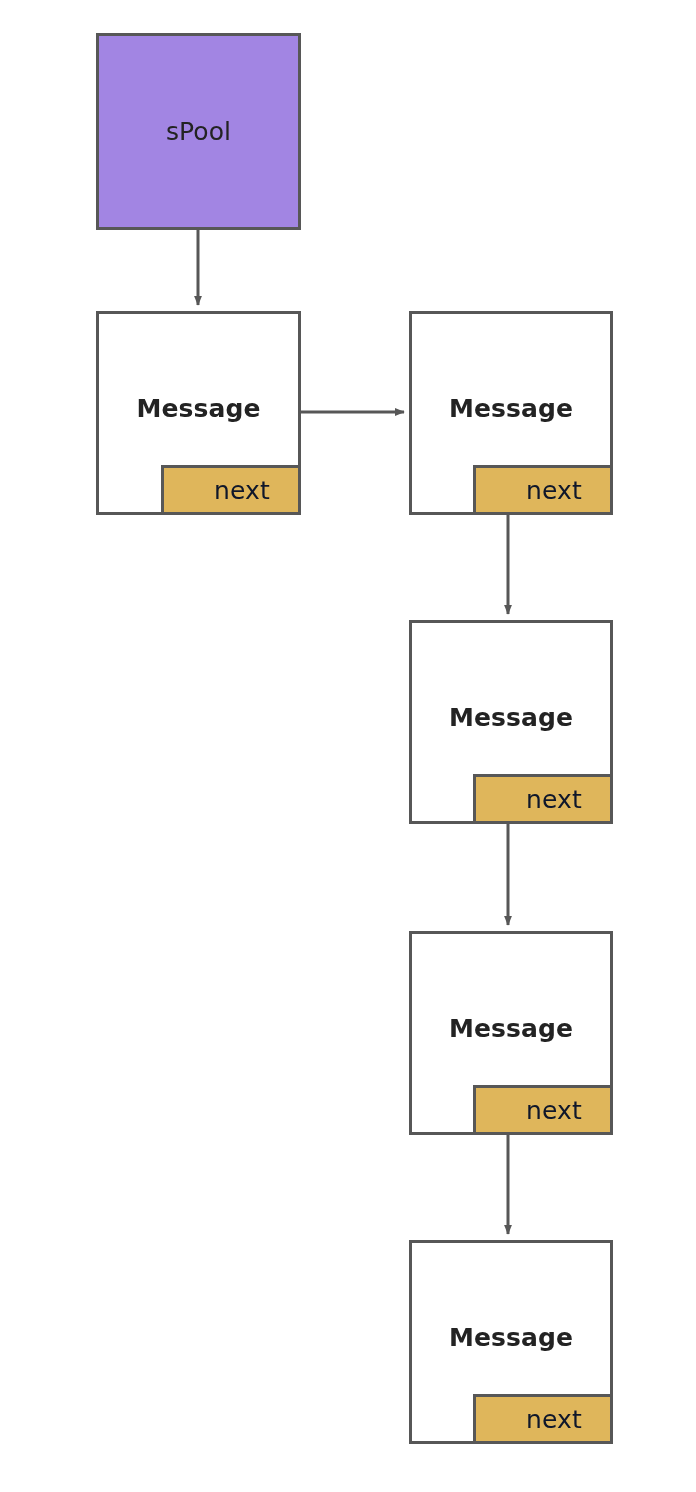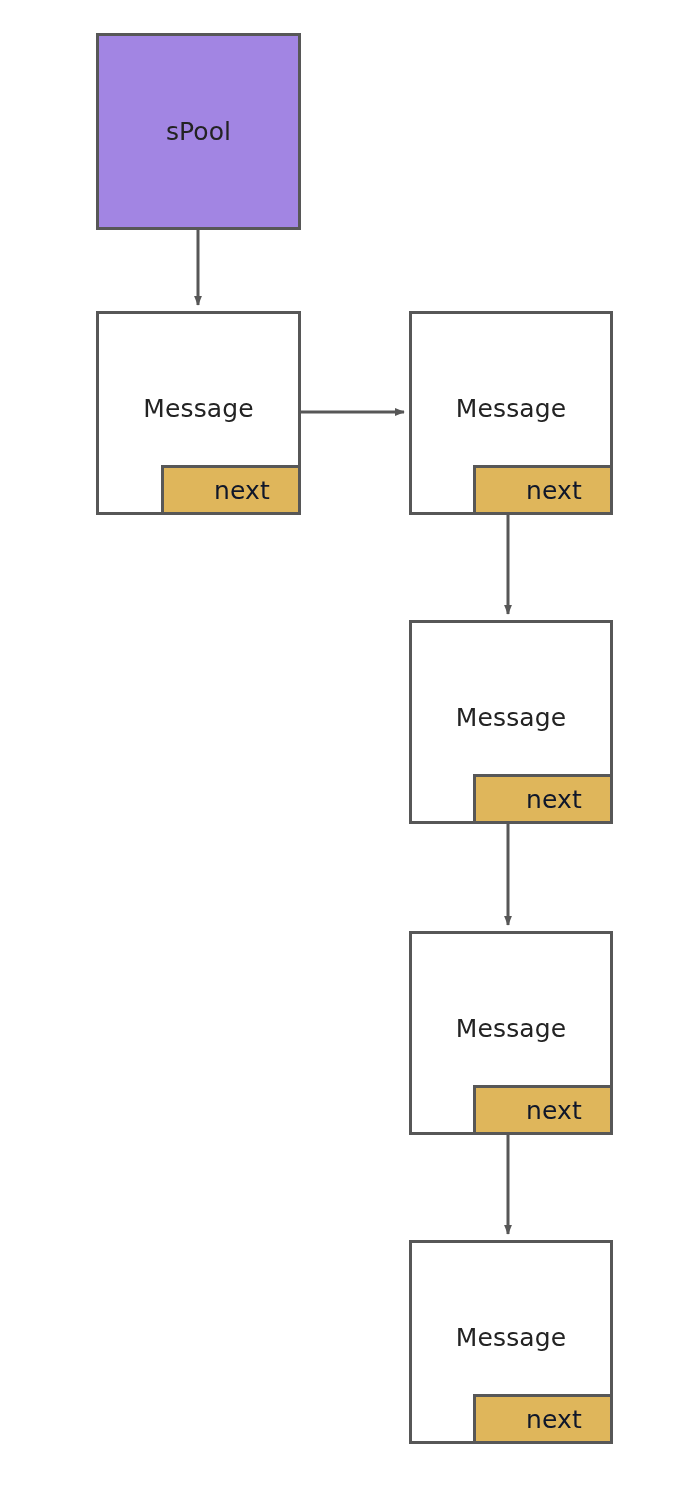--- a/index.html
+++ b/index.html
@@ -43,20 +43,21 @@
     letter-spacing: 0.1px;
     white-space: nowrap;
   }
   .pool-label {
     top: 50%;
     transform: translateY(-52%);
   }
   .message-label {
     top: 48%;
     transform: translateY(-50%);
+    font-weight: bold;
   }
   .next-field {
     position: absolute;
     box-sizing: border-box;
     border: 3px solid #575757;
     background: #dfb65b;
     display: flex;
     align-items: center;
     justify-content: center;
   }

